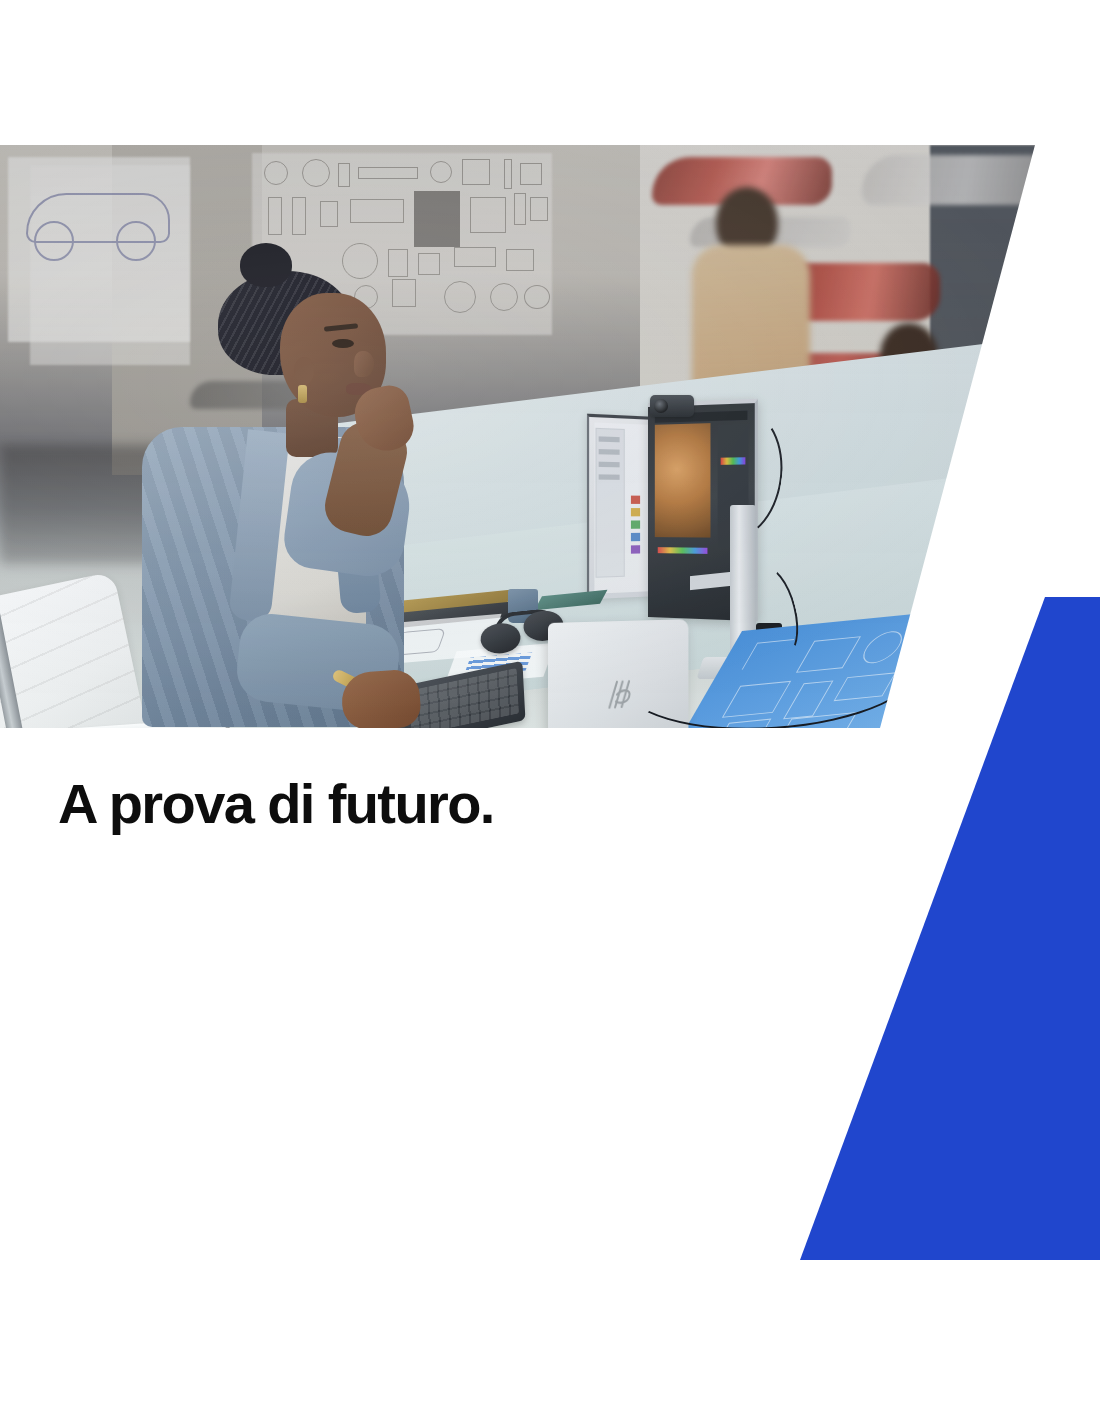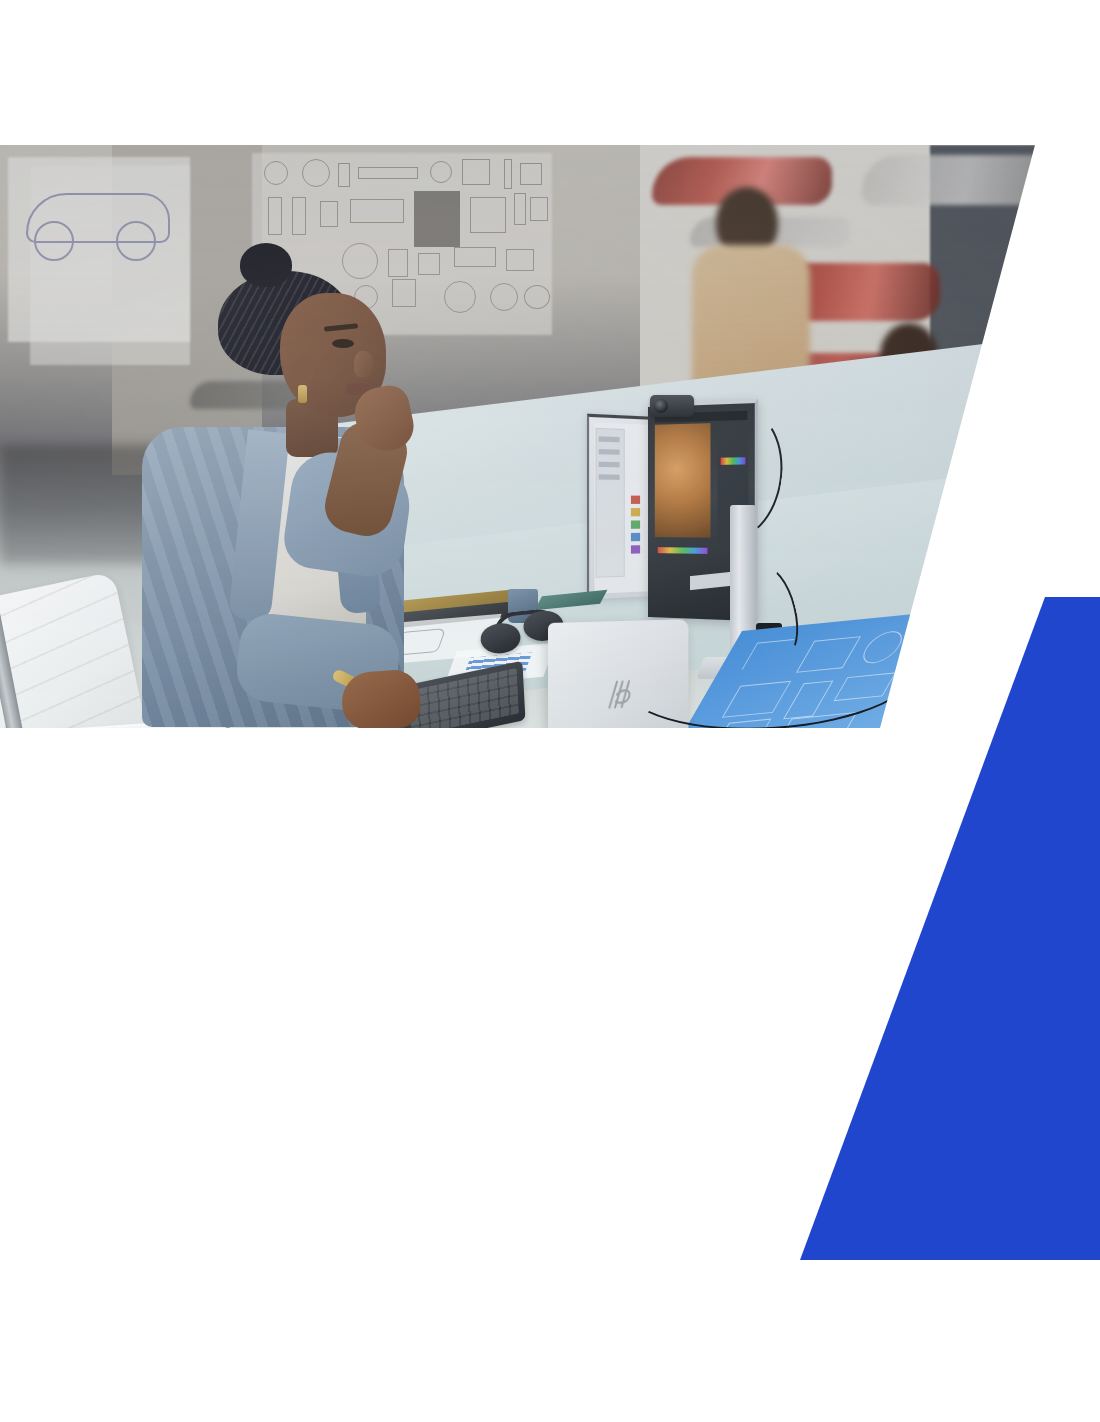--- a/index.html
+++ b/index.html
@@ -873,16 +873,17 @@
       <div class="photo-haze"></div>
     </div>
   </figure>
 
   <svg class="accent-shape" viewBox="0 0 1100 1422" preserveAspectRatio="none">
     <polygon id="accent-poly" points="1045,597 1100,597 1100,1260 800,1260" fill="#2046cd"></polygon>
   </svg>
 
   <div class="copy">
     <h1 class="headline">
+      <span class="hl-line">A prova di futuro.</span>
     </h1>
   </div>
 
 </div>
 
 </body></html>

